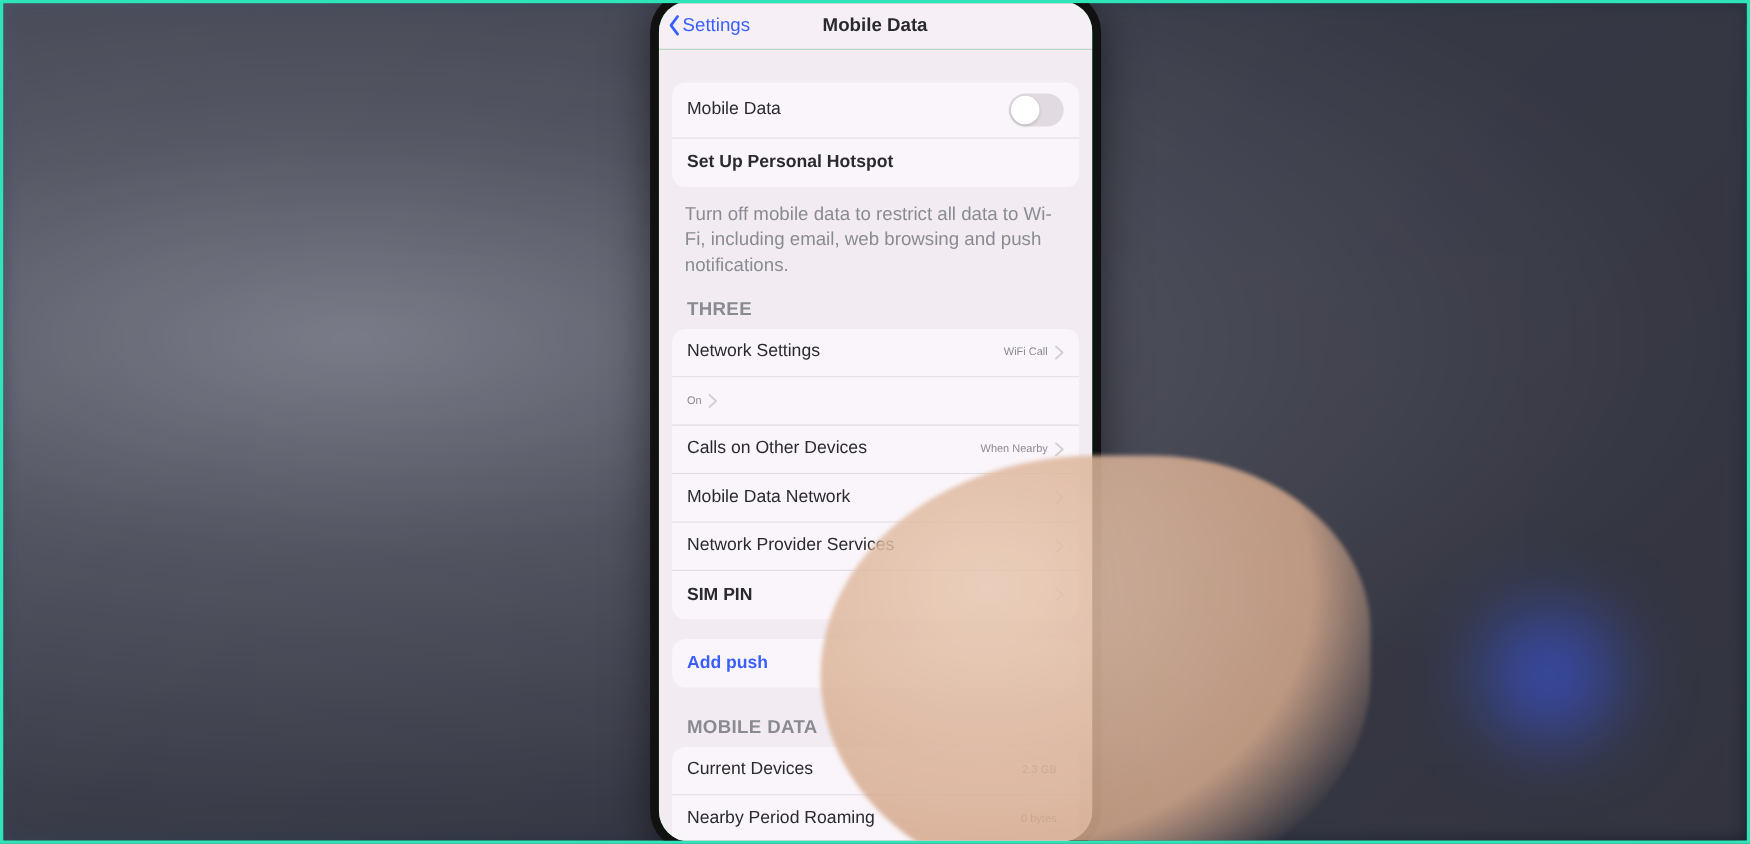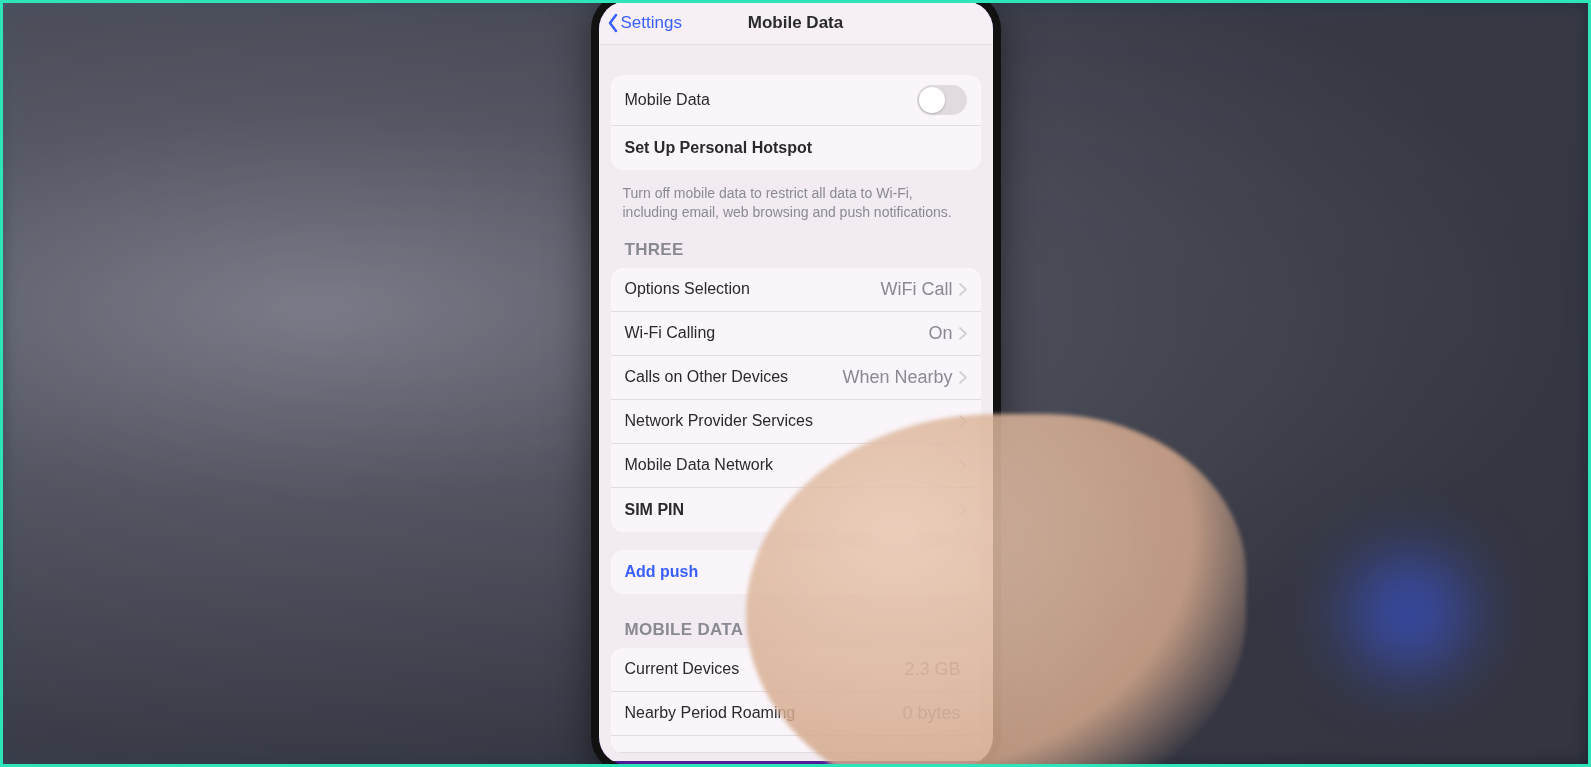--- a/index.html
+++ b/index.html
@@ -45,21 +45,21 @@
   }
   .screen {
     width: 100%;
     height: 100%;
     background: #f2eff4;
     border-radius: 28px;
     overflow: hidden;
     position: relative;
   }
   .pink-tint {
-    background: #4c1d95;
+    background: #22c55e;
   }
   .nav-bar {
     height: 44px;
     display: flex;
     align-items: center;
     position: relative;
     background: #f6f0f6;
     border-bottom: 0.5px solid rgba(0,0,0,0.08);
   }
   .back-btn {
@@ -100,21 +100,21 @@
     padding: 10px 14px;
     border-bottom: 0.5px solid rgba(0,0,0,0.1);
   }
   .row:last-child { border-bottom: none; font-weight: bold; }
   .row-label {
     flex: 1;
     font-size: 16px;
     color: #2a2a2e;
   }
   .row-value {
-    font-size: 18px;
+    font-size: 10px;
     color: #8a8a92;
     margin-right: 6px;
   }
   .row-link {
     color: #3a5fff;
   }
   .chevron {
     width: 8px;
     height: 13px;
     opacity: 0.35;
@@ -130,21 +130,21 @@
     position: absolute;
     top: 2px;
     width: 26px;
     height: 26px;
     border-radius: 50%;
     background: #fff;
     box-shadow: 0 1px 3px rgba(0,0,0,0.2);
   }
   .toggle.off .knob { left: 2px; }
   .footer-text {
-    font-size: 14px;
+    font-size: 17px;
     color: #8a8a92;
     padding: 6px 36px 0 24px;
     line-height: 1.35;
   }
   .section-header {
     font-size: 17px;
     color: #8a8a92;
     text-transform: uppercase;
     padding: 18px 26px 4px 26px;
     letter-spacing: 0.3px;
@@ -200,48 +200,47 @@
         </div>
         <div class="row">
           <span class="row-label">Set Up Personal Hotspot</span>
         </div>
       </div>
       <div class="footer-text">Turn off mobile data to restrict all data to Wi-Fi, including email, web browsing and push notifications.</div>
 
       <div class="section-header">THREE</div>
       <div class="group" style="margin-top:4px">
         <div class="row">
-          <span class="row-label">Options Selection</span>
+          <span class="row-label">Network Settings</span>
           <span class="row-value">WiFi Call</span>
           <svg class="chevron" viewBox="0 0 8 13">
               <polyline points="1,1 7,6.5 1,12" fill="none" stroke="#8a8a92" stroke-width="1.8" stroke-linecap="round"></polyline>
             </svg>
         </div>
         <div class="row">
-          <span class="row-label">Wi-Fi Calling</span>
           <span class="row-value">On</span>
           <svg class="chevron" viewBox="0 0 8 13">
               <polyline points="1,1 7,6.5 1,12" fill="none" stroke="#8a8a92" stroke-width="1.8" stroke-linecap="round"></polyline>
             </svg>
         </div>
         <div class="row">
           <span class="row-label">Calls on Other Devices</span>
           <span class="row-value">When Nearby</span>
           <svg class="chevron" viewBox="0 0 8 13">
               <polyline points="1,1 7,6.5 1,12" fill="none" stroke="#8a8a92" stroke-width="1.8" stroke-linecap="round"></polyline>
             </svg>
         </div>
         <div class="row">
+          <span class="row-label">Mobile Data Network</span>
+          <svg class="chevron" viewBox="0 0 8 13">
+              <polyline points="1,1 7,6.5 1,12" fill="none" stroke="#8a8a92" stroke-width="1.8" stroke-linecap="round"></polyline>
+            </svg>
+        </div>
+        <div class="row">
           <span class="row-label">Network Provider Services</span>
-          <svg class="chevron" viewBox="0 0 8 13">
-              <polyline points="1,1 7,6.5 1,12" fill="none" stroke="#8a8a92" stroke-width="1.8" stroke-linecap="round"></polyline>
-            </svg>
-        </div>
-        <div class="row">
-          <span class="row-label">Mobile Data Network</span>
           <svg class="chevron" viewBox="0 0 8 13">
               <polyline points="1,1 7,6.5 1,12" fill="none" stroke="#8a8a92" stroke-width="1.8" stroke-linecap="round"></polyline>
             </svg>
         </div>
         <div class="row">
           <span class="row-label">SIM PIN</span>
           <svg class="chevron" viewBox="0 0 8 13">
               <polyline points="1,1 7,6.5 1,12" fill="none" stroke="#8a8a92" stroke-width="1.8" stroke-linecap="round"></polyline>
             </svg>
         </div>

